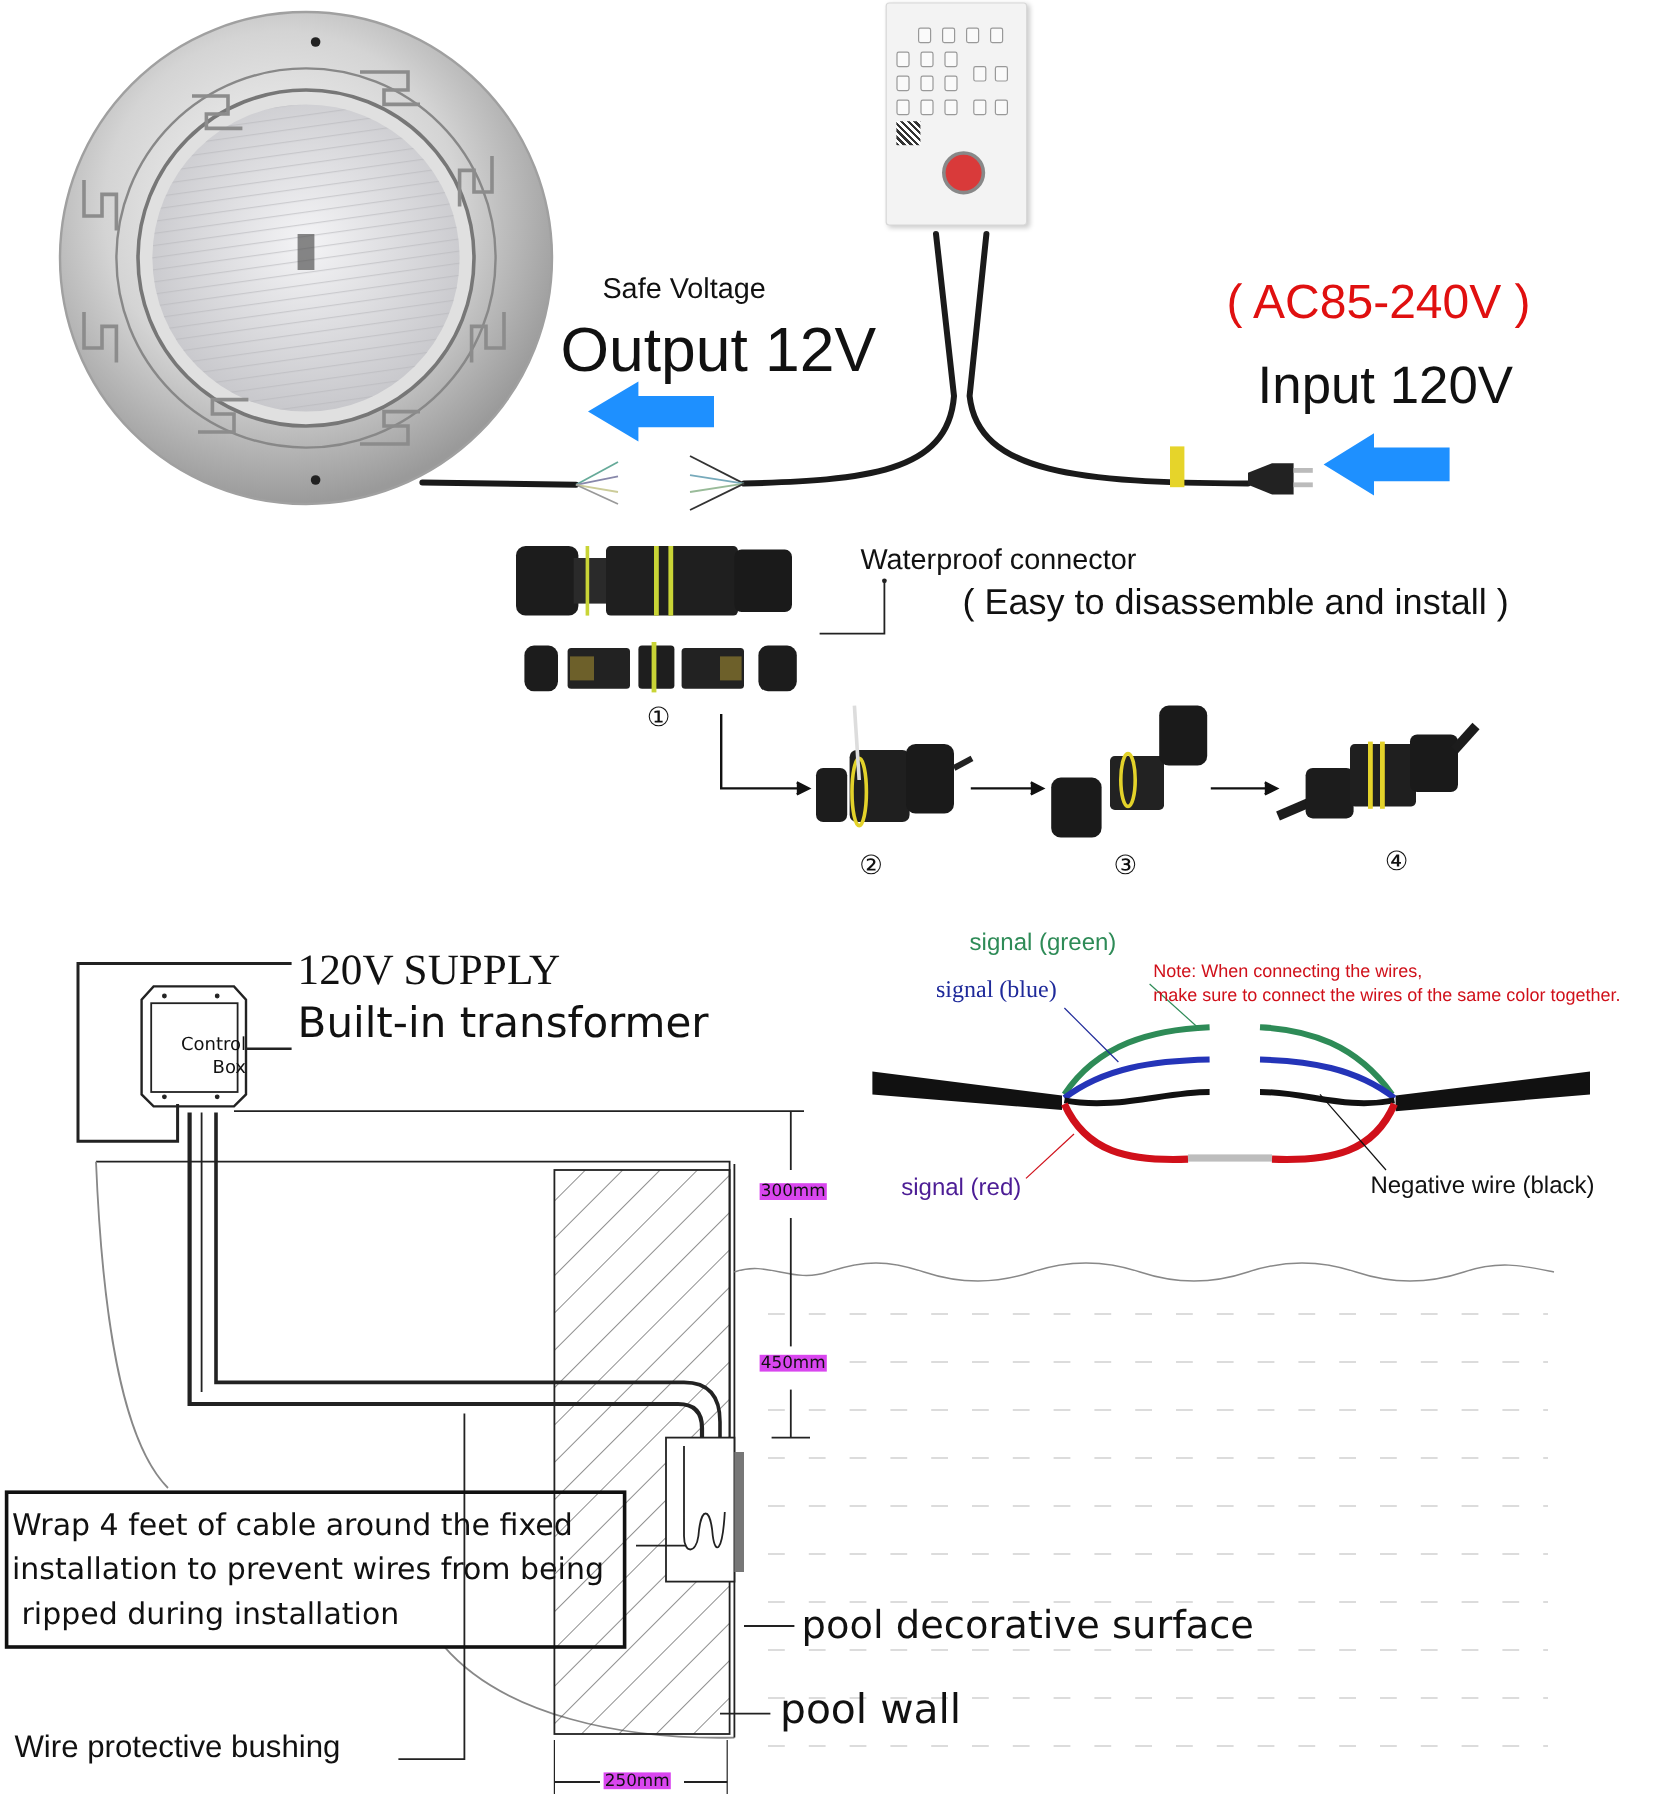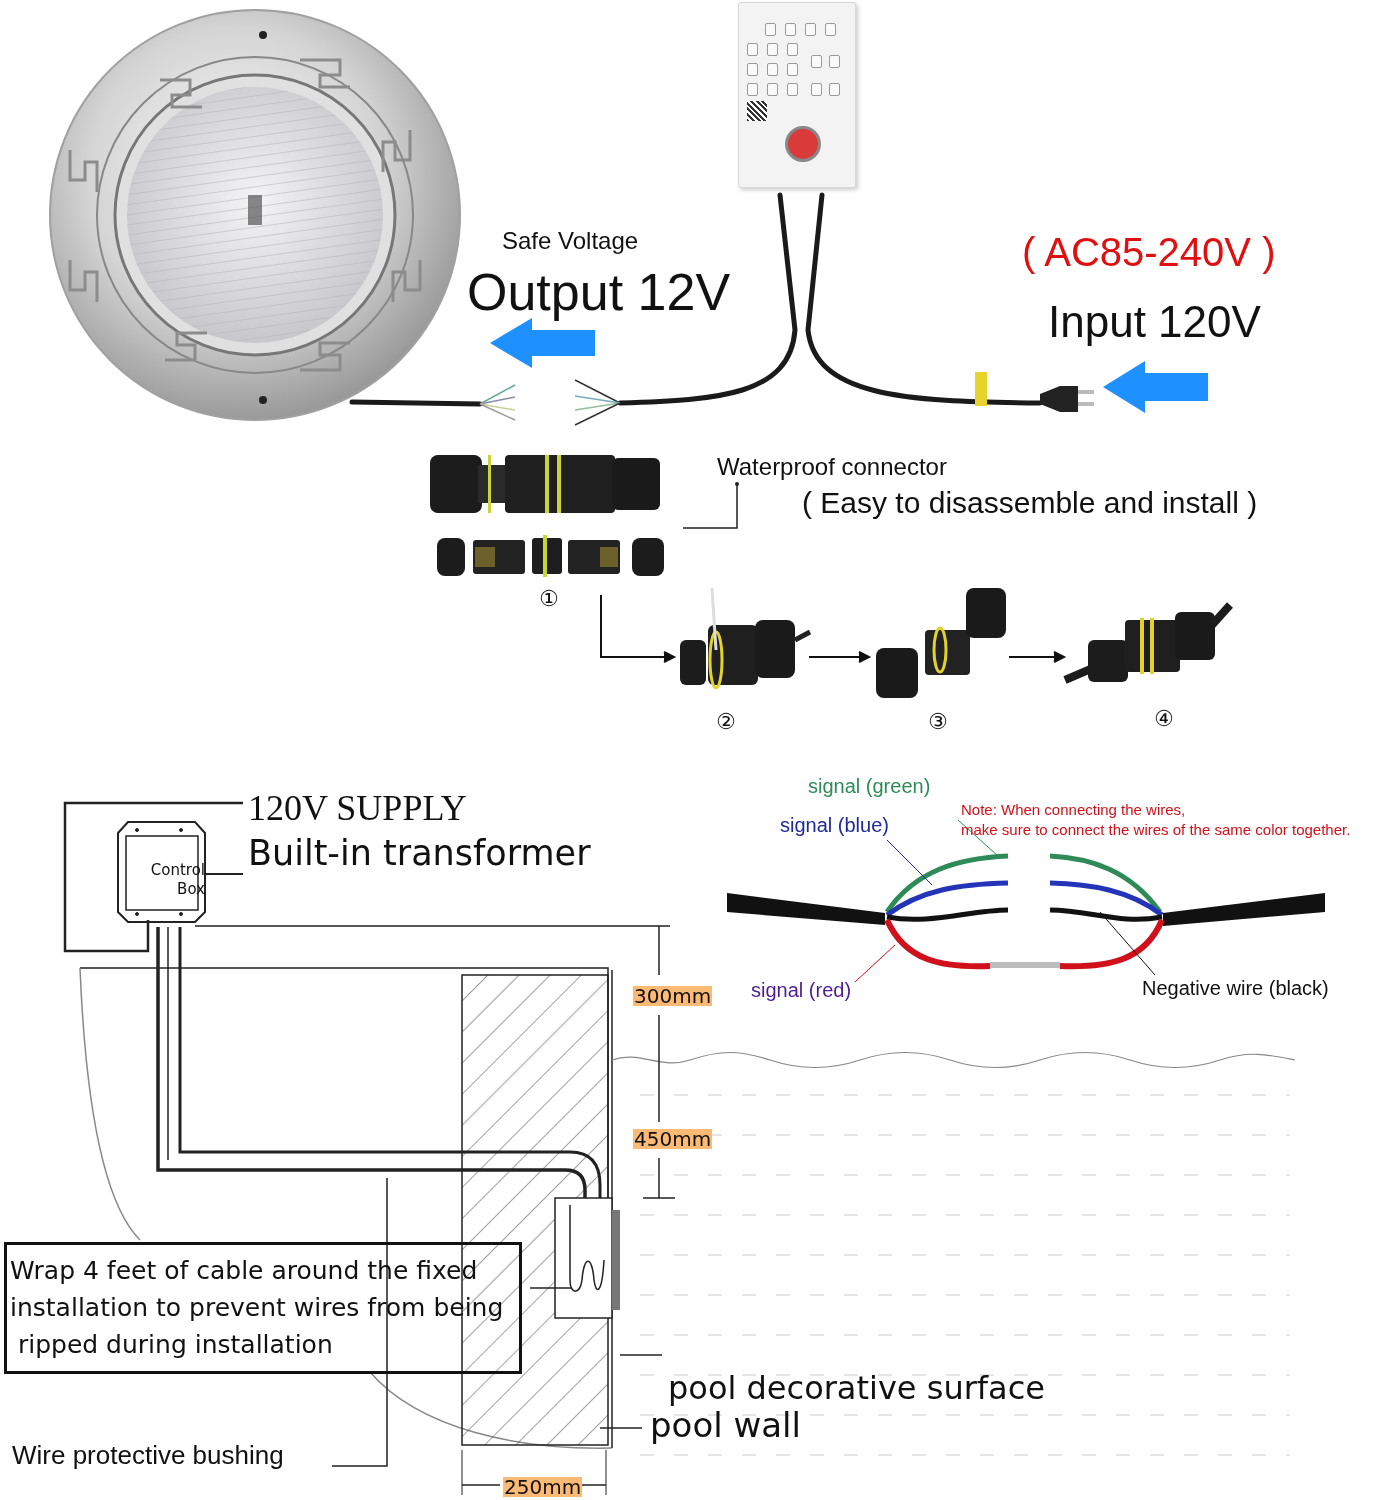--- a/index.html
+++ b/index.html
@@ -10,28 +10,28 @@
   .safe{left:502px;top:229px;font-size:24px;font-family:"Liberation Sans",sans-serif;}
   .out{left:467px;top:266px;font-size:52px;font-family:"Liberation Sans",sans-serif;}
   .acr{left:1022px;top:232px;font-size:40px;color:#e01010;font-family:"Liberation Sans",sans-serif;}
   .inp{left:1048px;top:300px;font-size:44px;font-family:"Liberation Sans",sans-serif;}
   .wp{left:717px;top:455px;font-size:24px;font-family:"Liberation Sans",sans-serif;}
   .easy{left:802px;top:488px;font-size:30px;font-family:"Liberation Sans",sans-serif;}
   .step{font-size:22px;font-family:"DejaVu Sans",sans-serif;}
   .sup{left:248px;top:790px;font-size:36px;font-family:Liberation Serif, serif;font-weight:300;}
   .bit{left:248px;top:836px;font-size:35px;font-family:"DejaVu Sans",sans-serif;}
   .cb{left:120px;top:861px;font-size:15px;text-align:right;width:85px;line-height:19px;white-space:normal;}
-  .mm{font-size:20px;background:#fdba74;padding:0 1px;}
+  .mm{font-size:14px;background:#d946ef;padding:0 1px;}
   .wrapbox{left:4px;top:1242px;width:518px;height:132px;border:3px solid #111;box-sizing:border-box;}
   .wraptxt{left:10px;top:1252px;font-size:25px;line-height:37px;font-family:"DejaVu Sans",sans-serif;white-space:pre;}
-  .pds{left:668px;top:1372px;font-size:32px;}
+  .pds{left:668px;top:1338px;font-size:32px;}
   .pw{left:650px;top:1408px;font-size:34px;}
   .wpb{left:12px;top:1442px;font-size:26px;font-family:"Liberation Sans",sans-serif;}
   .sg{left:808px;top:776px;font-size:20px;color:#2e8b57;font-family:"Liberation Sans",sans-serif;}
-  .sb{left:780px;top:815px;font-size:20px;color:#1f2a9a;font-family:Liberation Sans, sans-serif;text-align:center;}
+  .sb{left:780px;top:815px;font-size:20px;color:#1f2a9a;font-family:Liberation Serif, serif;text-align:center;}
   .sr{left:751px;top:980px;font-size:20px;color:#4c1d95;font-family:"Liberation Sans",sans-serif;}
   .nb{left:1142px;top:978px;font-size:20px;color:#111;font-family:"Liberation Sans",sans-serif;}
   .note{left:961px;top:800px;font-size:15px;color:#d0101a;line-height:20px;font-family:"Liberation Sans",sans-serif;}
   
   .ctrl{left:738px;top:2px;width:116px;height:184px;background:#f3f3f3;border:1px solid #d8d8d8;border-radius:3px;box-shadow:2px 2px 4px #ccc;}
   .key{position:absolute;width:9px;height:11px;border:1px solid #999;border-radius:2px;background:#fafafa;}
   .pwr{position:absolute;left:46px;top:123px;width:30px;height:30px;border-radius:50%;background:#d93a3a;border:3px solid #888;}
 </style>
 </head>
 <body>

